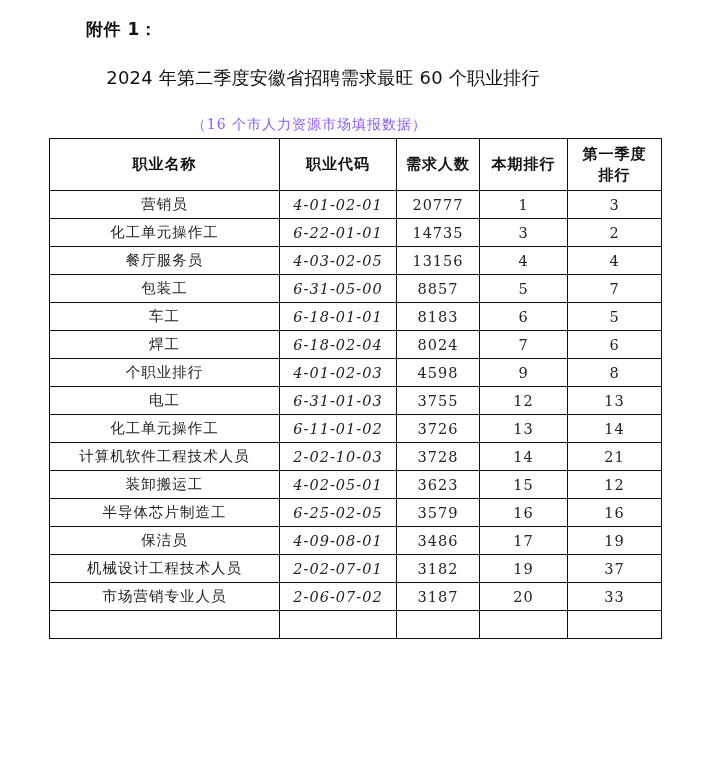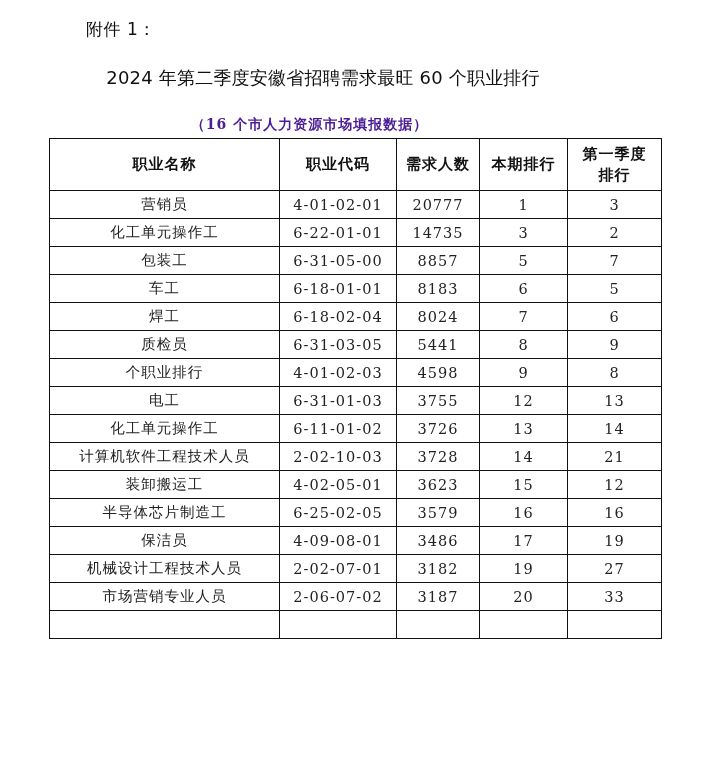--- a/index.html
+++ b/index.html
@@ -1,28 +1,28 @@
 <!DOCTYPE html>
 <html><head>
 <meta charset="utf-8">
 <style>
   html, body { margin: 0; padding: 0; background: #ffffff; }
   body { width: 713px; height: 769px; overflow: hidden; position: relative;
          font-family: "DejaVu Serif", "Liberation Serif", serif; color: #111; }
   .attach { position: absolute; left: 50px; top: 18px; font-family: "DejaVu Sans", "Liberation Sans", sans-serif;
-            font-size: 17px; font-weight: normal; letter-spacing: 0.5px; padding-left: 36px; }
+            font-size: 17px; font-weight: bold; letter-spacing: 0.5px; padding-left: 36px; }
   .title { position: absolute; left: 0; width: 646px; top: 66px; text-align: center;
            font-family: "DejaVu Sans", "Liberation Sans", sans-serif; font-size: 18px; letter-spacing: 0.2px; }
   .subtitle { position: absolute; left: 0; width: 619px; top: 116px; text-align: center;
-              font-size: 14px; color: #4c1d95; letter-spacing: 1px; font-weight: bold; }
+              font-size: 14px; color: #8b5cf6; letter-spacing: 1px; }
   table.rank { position: absolute; left: 49px; top: 138px; border-collapse: collapse; table-layout: fixed; }
   table.rank th, table.rank td { border: 1.5px solid #111; text-align: center; padding: 0; overflow: hidden; white-space: nowrap; }
   table.rank th { height: 51px; font-size: 15px; font-weight: bold; line-height: 21px; letter-spacing: 1px; }
   table.rank td { height: 27px; font-size: 14.5px; color: #222; letter-spacing: 1px; }
-  td.code { letter-spacing: 0; }
+  td.code { letter-spacing: 0; font-style: italic; }
   col.c1 { width: 230px; } col.c2 { width: 117px; } col.c3 { width: 83px; }
   col.c4 { width: 88px; } col.c5 { width: 94px; }
 </style>
 </head>
 <body>
 
 <div class="attach">附件 1：</div>
 <div class="title">2024 年第二季度安徽省招聘需求最旺 60 个职业排行</div>
 <div class="subtitle">（16 个市人力资源市场填报数据）</div>
 
@@ -55,46 +55,46 @@
         <td>3</td>
       </tr>
       <tr>
         <td>化工单元操作工</td>
         <td class="code">6-22-01-01</td>
         <td>14735</td>
         <td>3</td>
         <td>2</td>
       </tr>
       <tr>
+        <td>餐厅服务员</td>
+        <td class="code">4-03-02-05</td>
+        <td>13156</td>
+        <td>4</td>
+        <td>4</td>
+      </tr>
+      <tr>
         <td>包装工</td>
         <td class="code">6-31-05-00</td>
         <td>8857</td>
         <td>5</td>
         <td>7</td>
       </tr>
       <tr>
         <td>车工</td>
         <td class="code">6-18-01-01</td>
         <td>8183</td>
         <td>6</td>
         <td>5</td>
       </tr>
       <tr>
         <td>焊工</td>
         <td class="code">6-18-02-04</td>
         <td>8024</td>
         <td>7</td>
         <td>6</td>
-      </tr>
-      <tr>
-        <td>质检员</td>
-        <td class="code">6-31-03-05</td>
-        <td>5441</td>
-        <td>8</td>
-        <td>9</td>
       </tr>
       <tr>
         <td>个职业排行</td>
         <td class="code">4-01-02-03</td>
         <td>4598</td>
         <td>9</td>
         <td>8</td>
       </tr>
       <tr>
         <td>电工</td>
@@ -136,21 +136,21 @@
         <td class="code">4-09-08-01</td>
         <td>3486</td>
         <td>17</td>
         <td>19</td>
       </tr>
       <tr>
         <td>机械设计工程技术人员</td>
         <td class="code">2-02-07-01</td>
         <td>3182</td>
         <td>19</td>
-        <td>27</td>
+        <td>37</td>
       </tr>
       <tr>
         <td>市场营销专业人员</td>
         <td class="code">2-06-07-02</td>
         <td>3187</td>
         <td>20</td>
         <td>33</td>
       </tr>
       <tr>
         <td></td>

